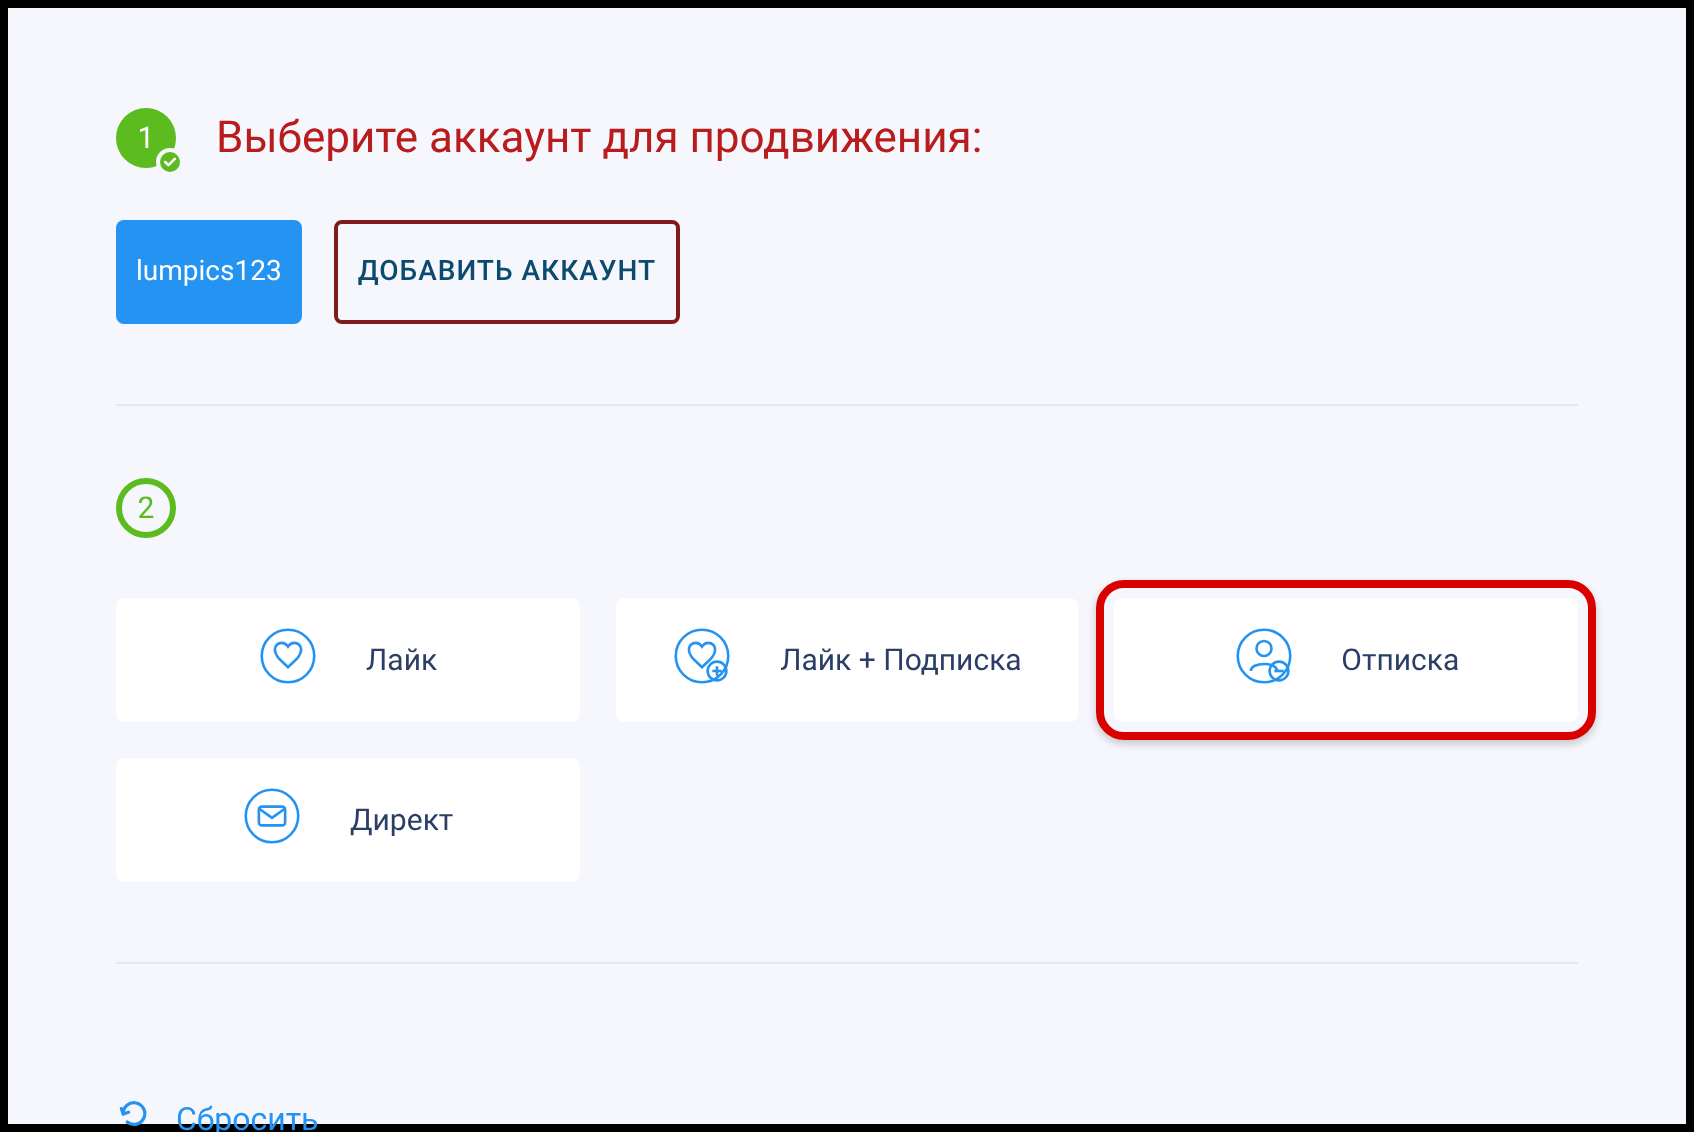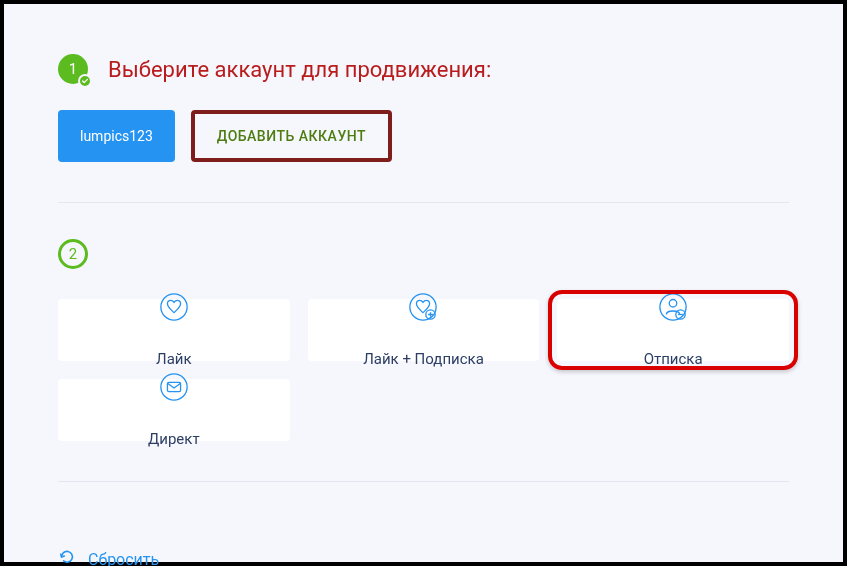--- a/index.html
+++ b/index.html
@@ -52,38 +52,38 @@
     font-size: 22px;
     color: #b91c1c;
   }
   .accounts-row {
     display: flex;
     gap: 16px;
     margin-top: 26px;
   }
   .btn {
     height: 52px;
-    padding: 0 22px;
+    padding: 0 10px;
     display: inline-flex;
     align-items: center;
     justify-content: center;
     border-radius: 4px;
     font-size: 14px;
     cursor: pointer;
     border: none;
     background: none;
     font-family: inherit;
   }
   .btn-primary {
     background: #2493f2;
     color: #fff;
   }
   .btn-outline {
-    border: 4px solid #7f1d1d;
-    color: #4d7c0f;
+    border: 2px solid #7f1d1d;
+    color: #0c4a6e;
     text-transform: uppercase;
     letter-spacing: 0.5px;
     font-weight: 500;
   }
   .divider {
     border: none;
     border-top: 1px solid #e4e6f1;
     margin: 40px 0 36px 0;
   }
   .actions-grid {
@@ -97,21 +97,20 @@
     background: #fff;
     border-radius: 4px;
     display: flex;
     align-items: center;
     justify-content: center;
     gap: 24px;
     cursor: pointer;
     color: #2c3e66;
     font-size: 15px;
     position: relative;
-    flex-direction: column;
   }
   .action-card svg { width: 30px; height: 30px; }
   .highlight-wrap {
     position: absolute;
     inset: -9px;
     border: 4px solid #d90000;
     border-radius: 14px;
     pointer-events: none;
     box-shadow: 0 2px 4px rgba(0,0,0,0.2);
   }

